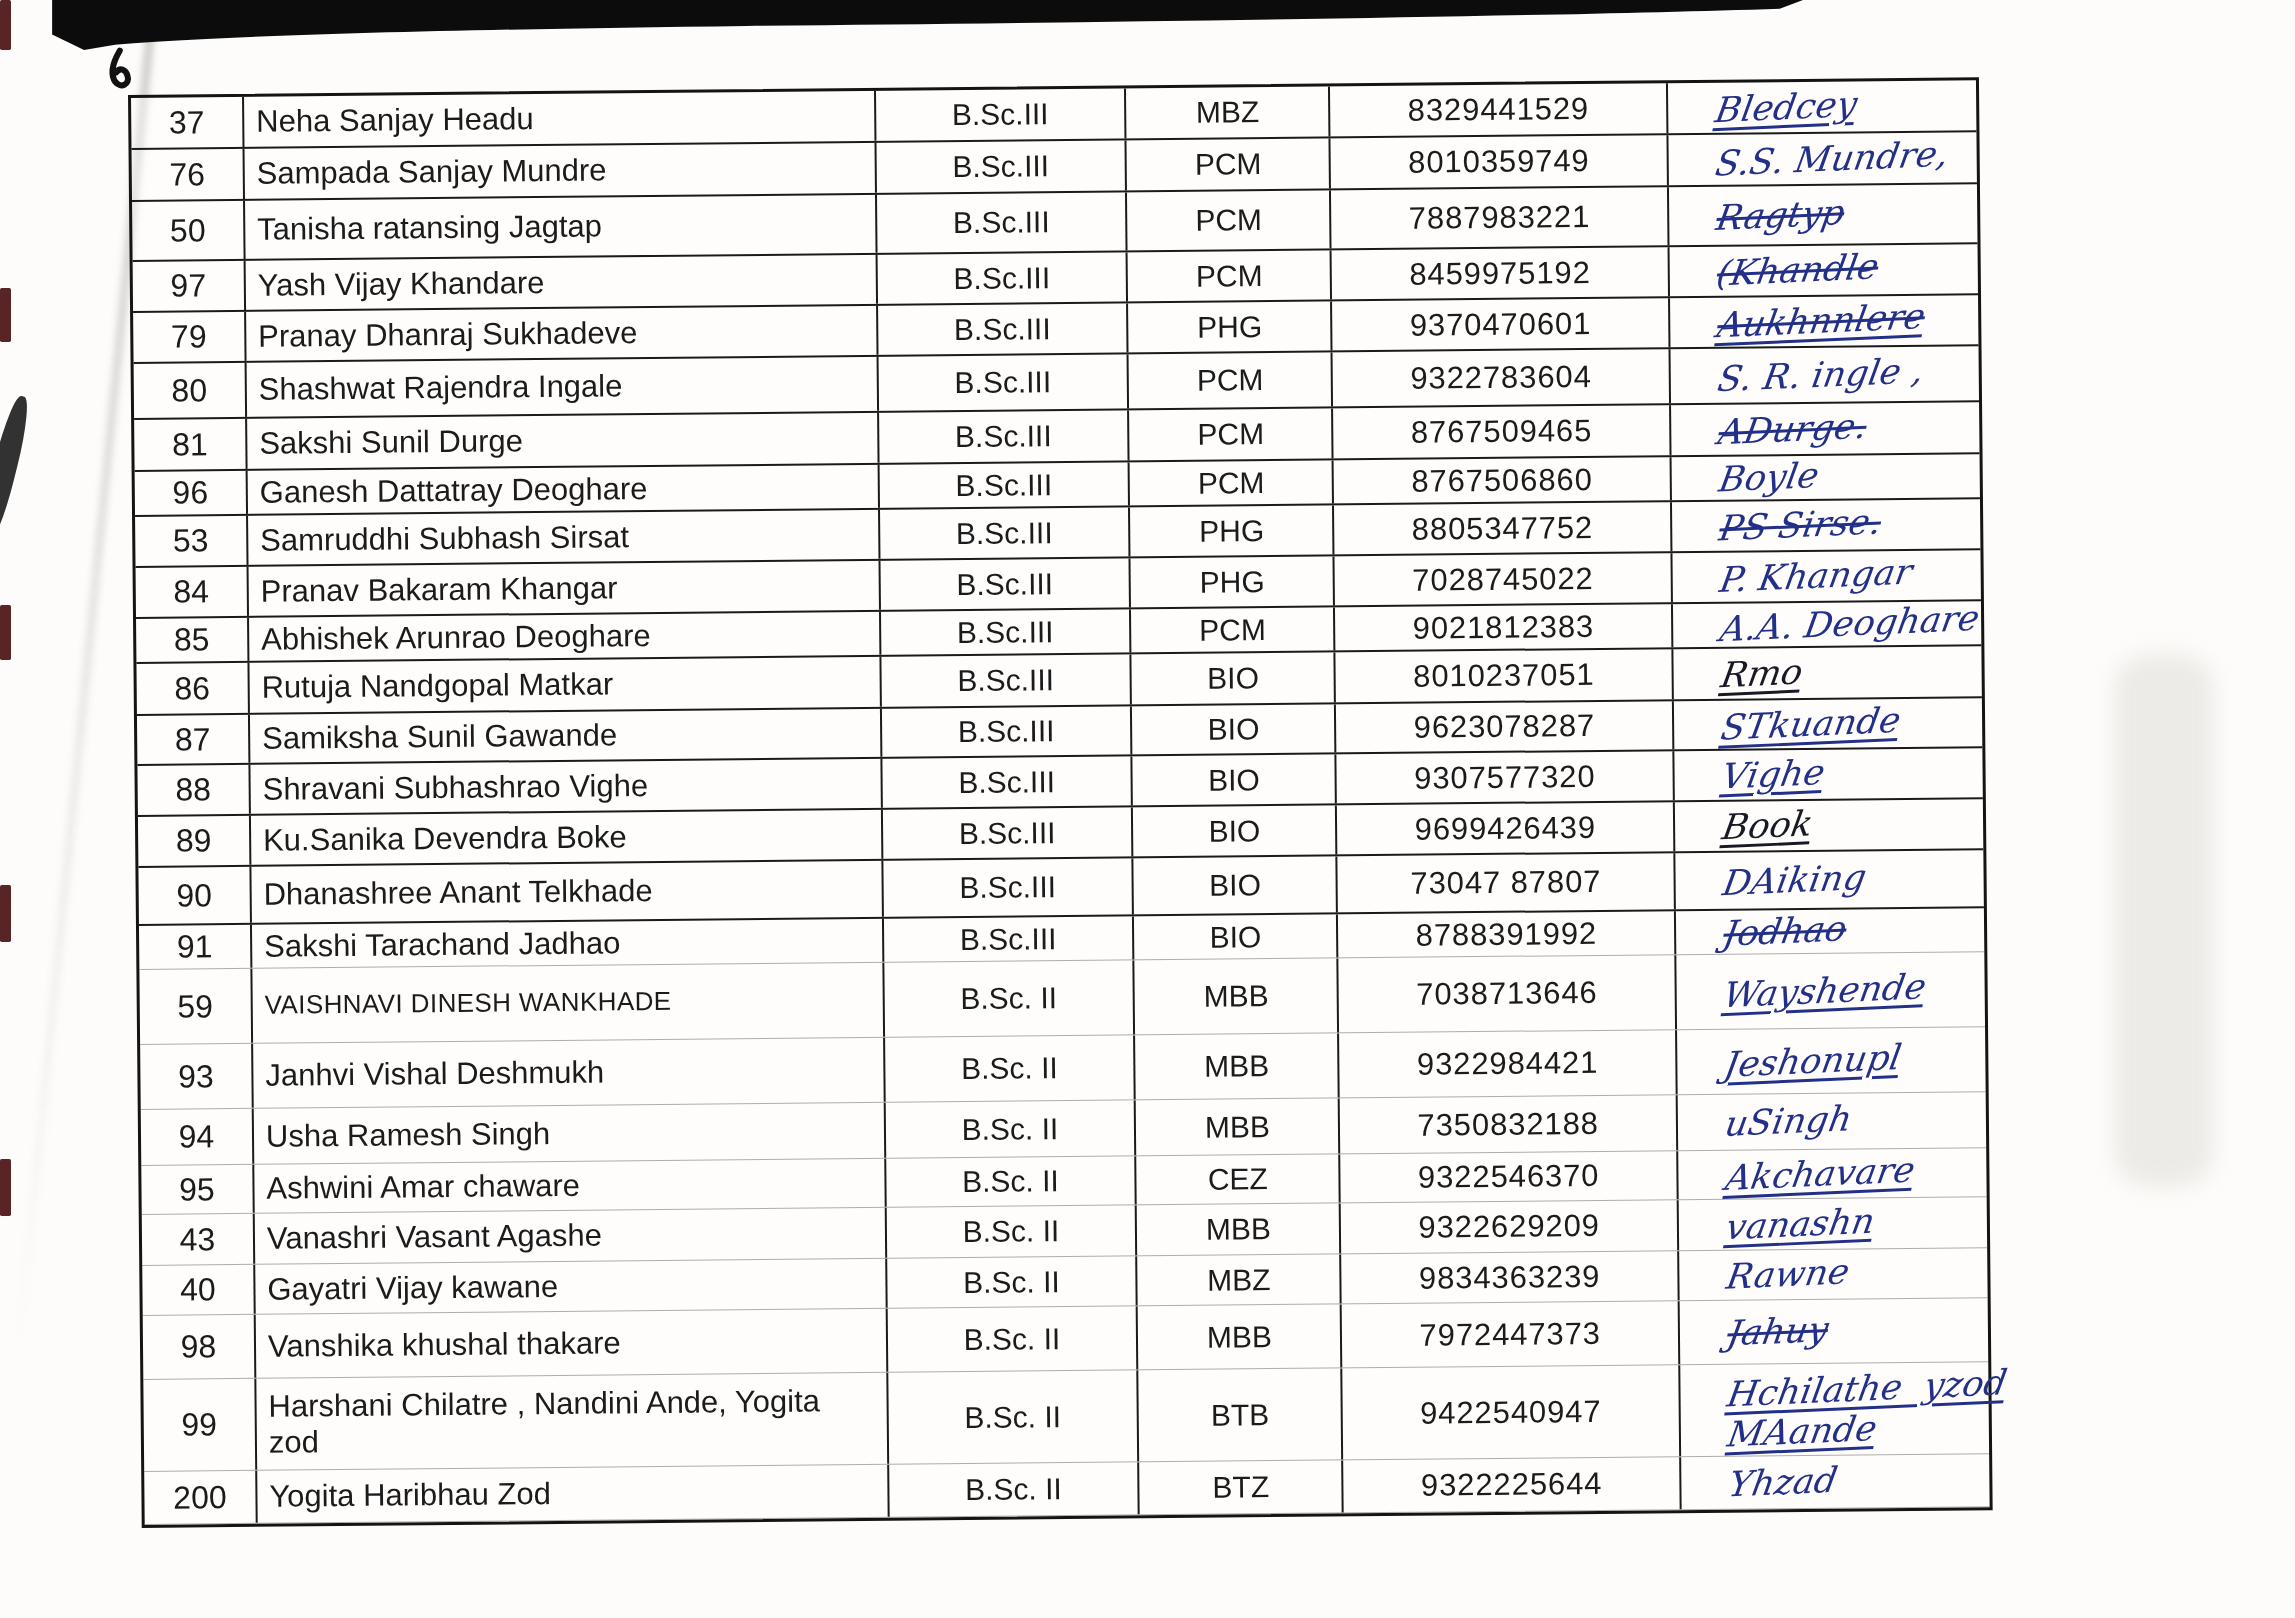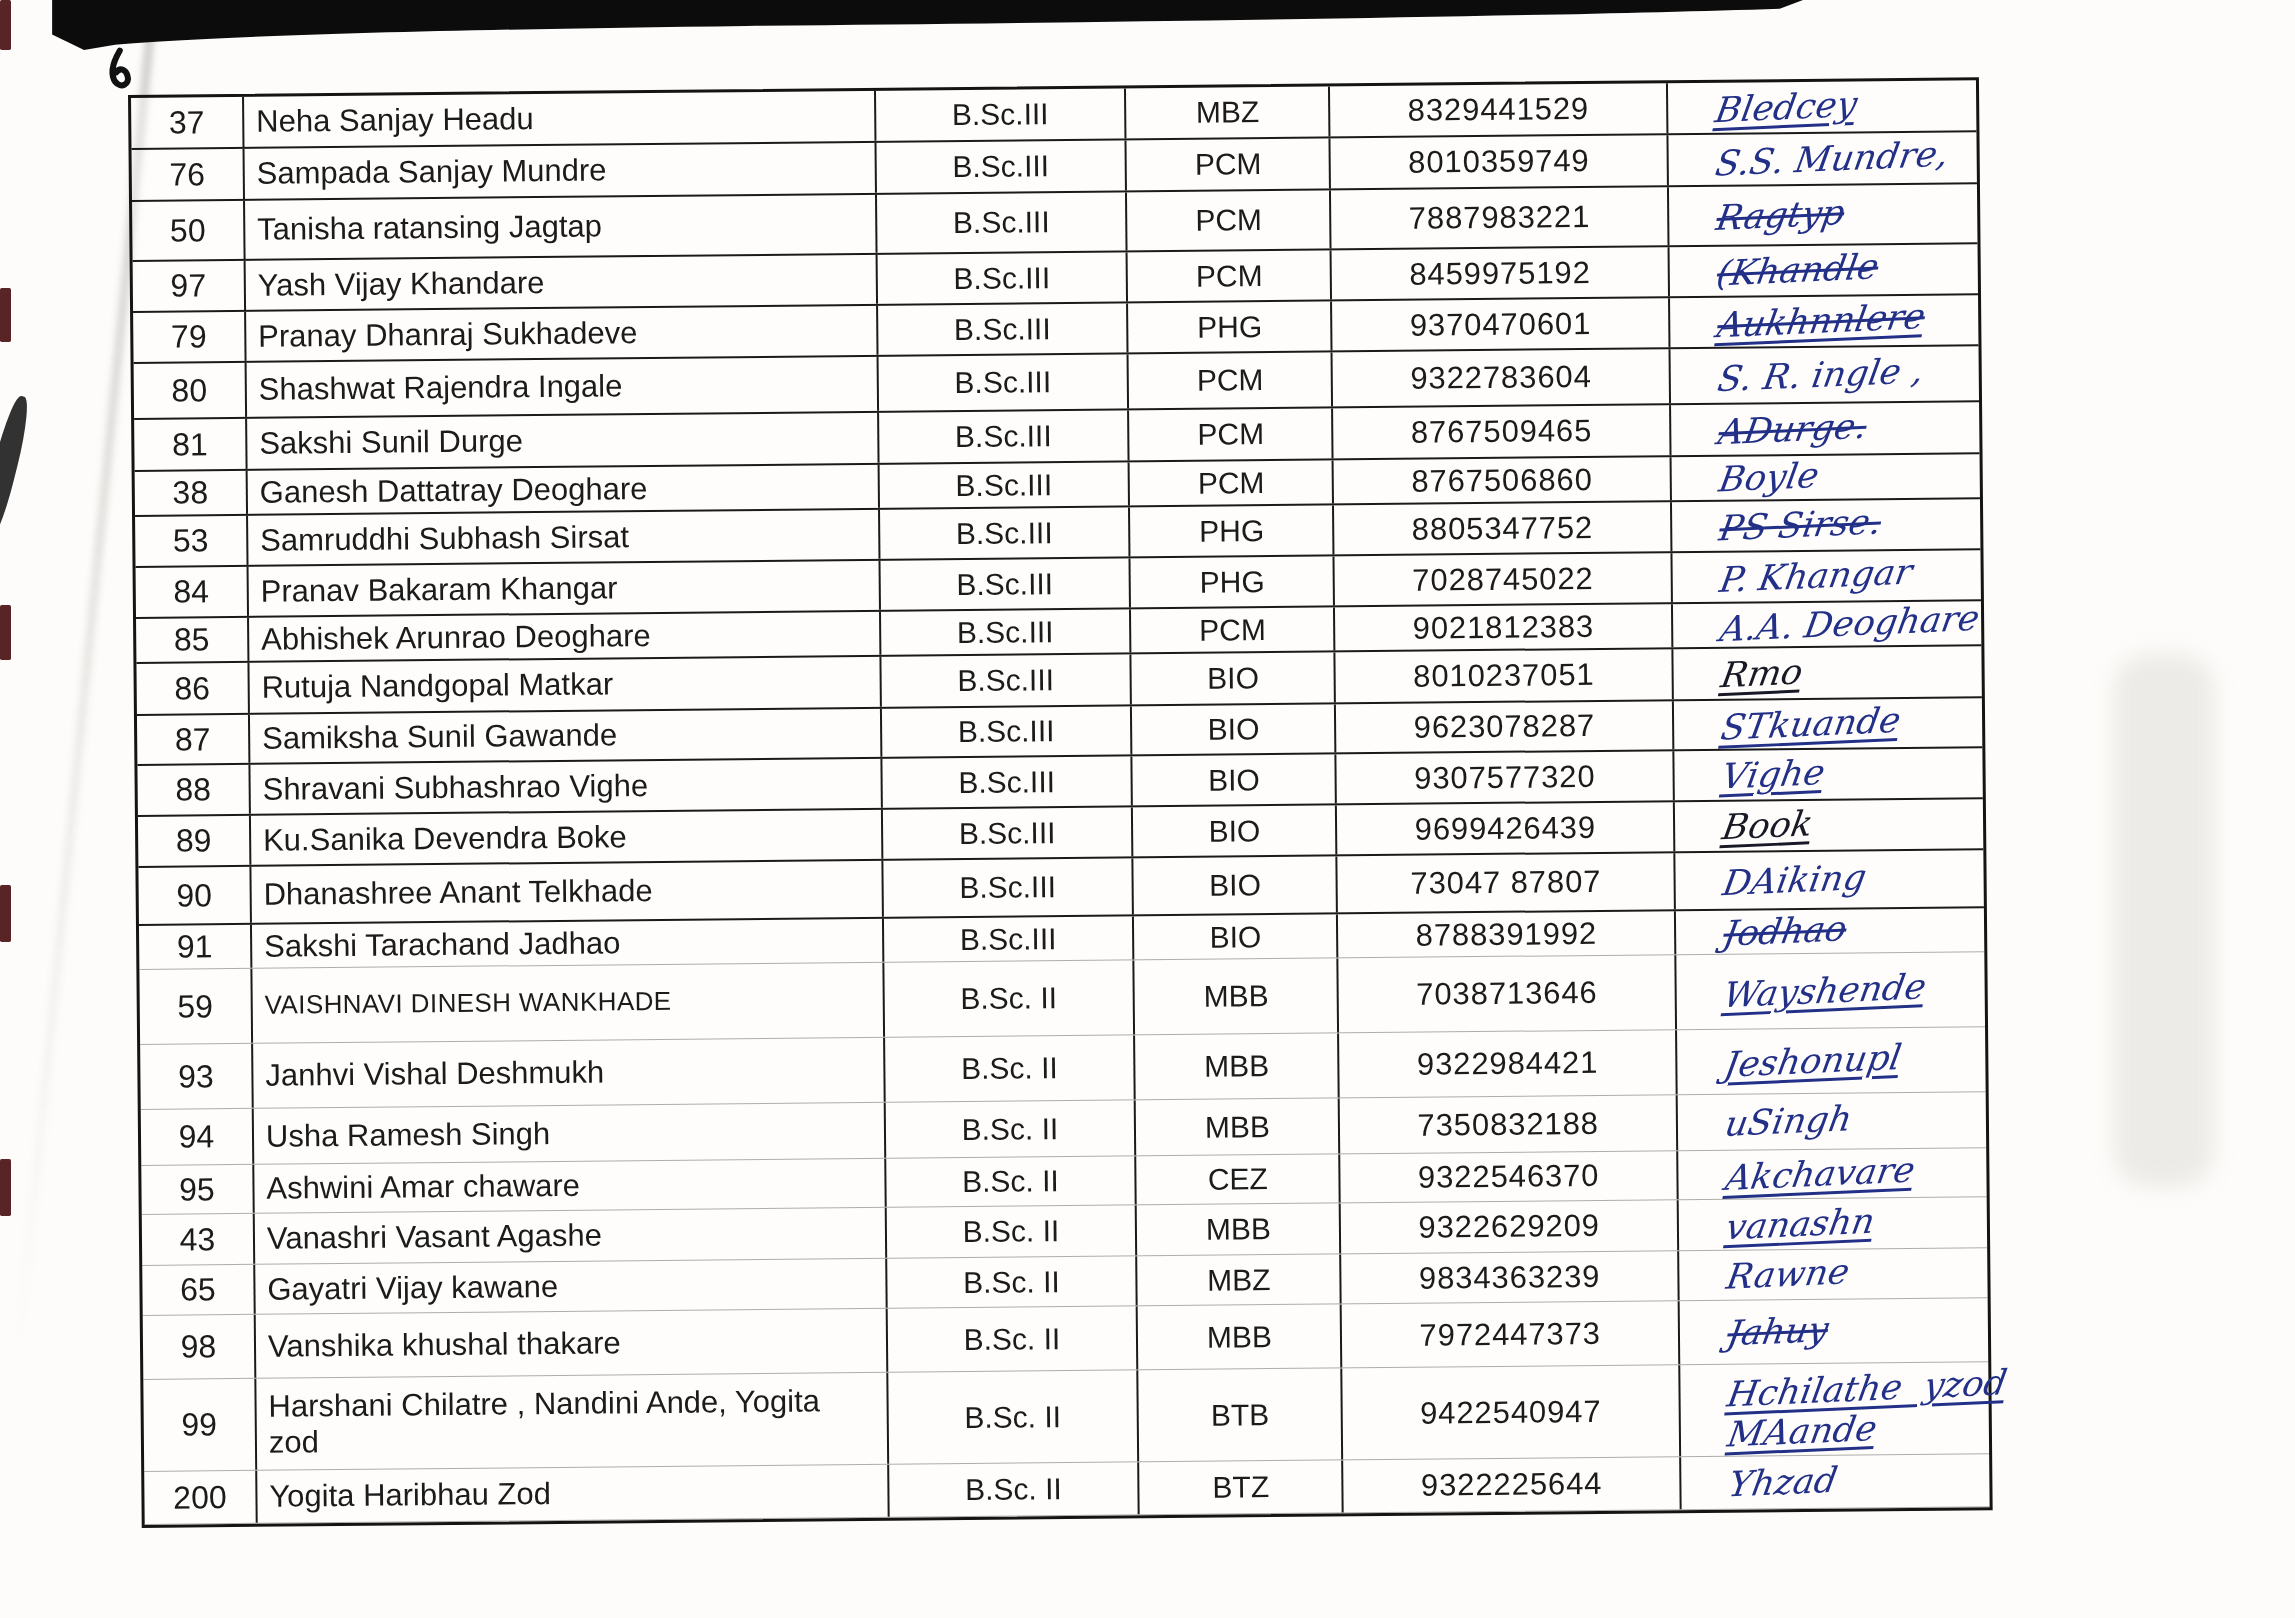--- a/index.html
+++ b/index.html
@@ -244,21 +244,21 @@
     <div class="c c-sig">
       <div class="sigstack">
         <span class="sig s">ADurge.</span>
 
       </div>
     </div>
   </div>
 
   <div class="tr" style="min-height: 43px;">
     <div class="c c-sr">
-          <span>38</span>
+          <span>96</span>
         </div>
     <div class="c c-name">
           <span>Ganesh Dattatray Deoghare</span>
         </div>
     <div class="c c-cls">
           <span>B.Sc.III</span>
         </div>
     <div class="c c-sub">
           <span>PCM</span>
         </div>
@@ -604,21 +604,21 @@
     <div class="c c-sig">
       <div class="sigstack">
         <span class="sig u">vanashn</span>
 
       </div>
     </div>
   </div>
 
   <div class="tr faint" style="min-height: 49px;">
     <div class="c c-sr">
-          <span>65</span>
+          <span>40</span>
         </div>
     <div class="c c-name">
           <span>Gayatri Vijay kawane</span>
         </div>
     <div class="c c-cls">
           <span>B.Sc. II</span>
         </div>
     <div class="c c-sub">
           <span>MBZ</span>
         </div>

